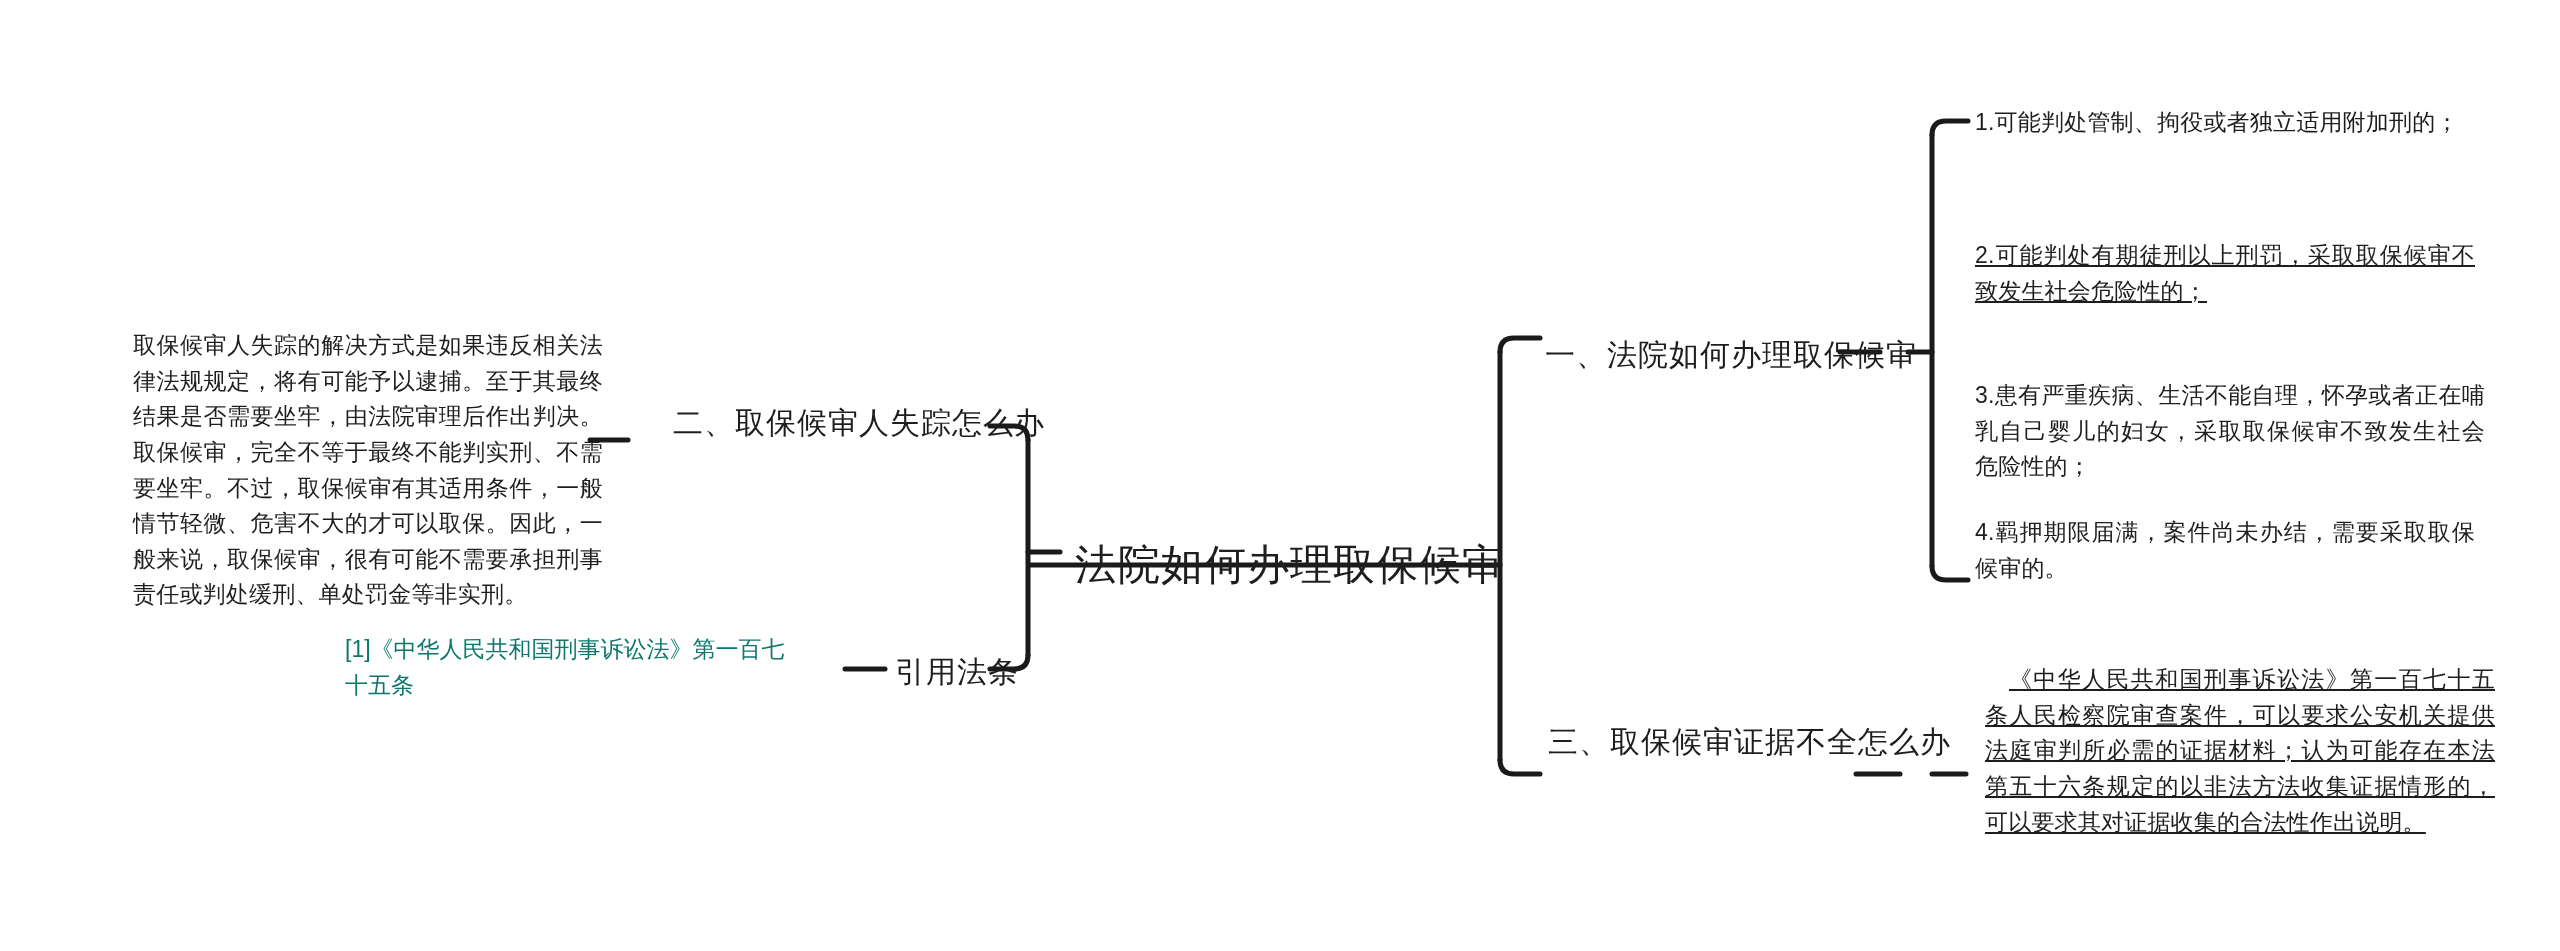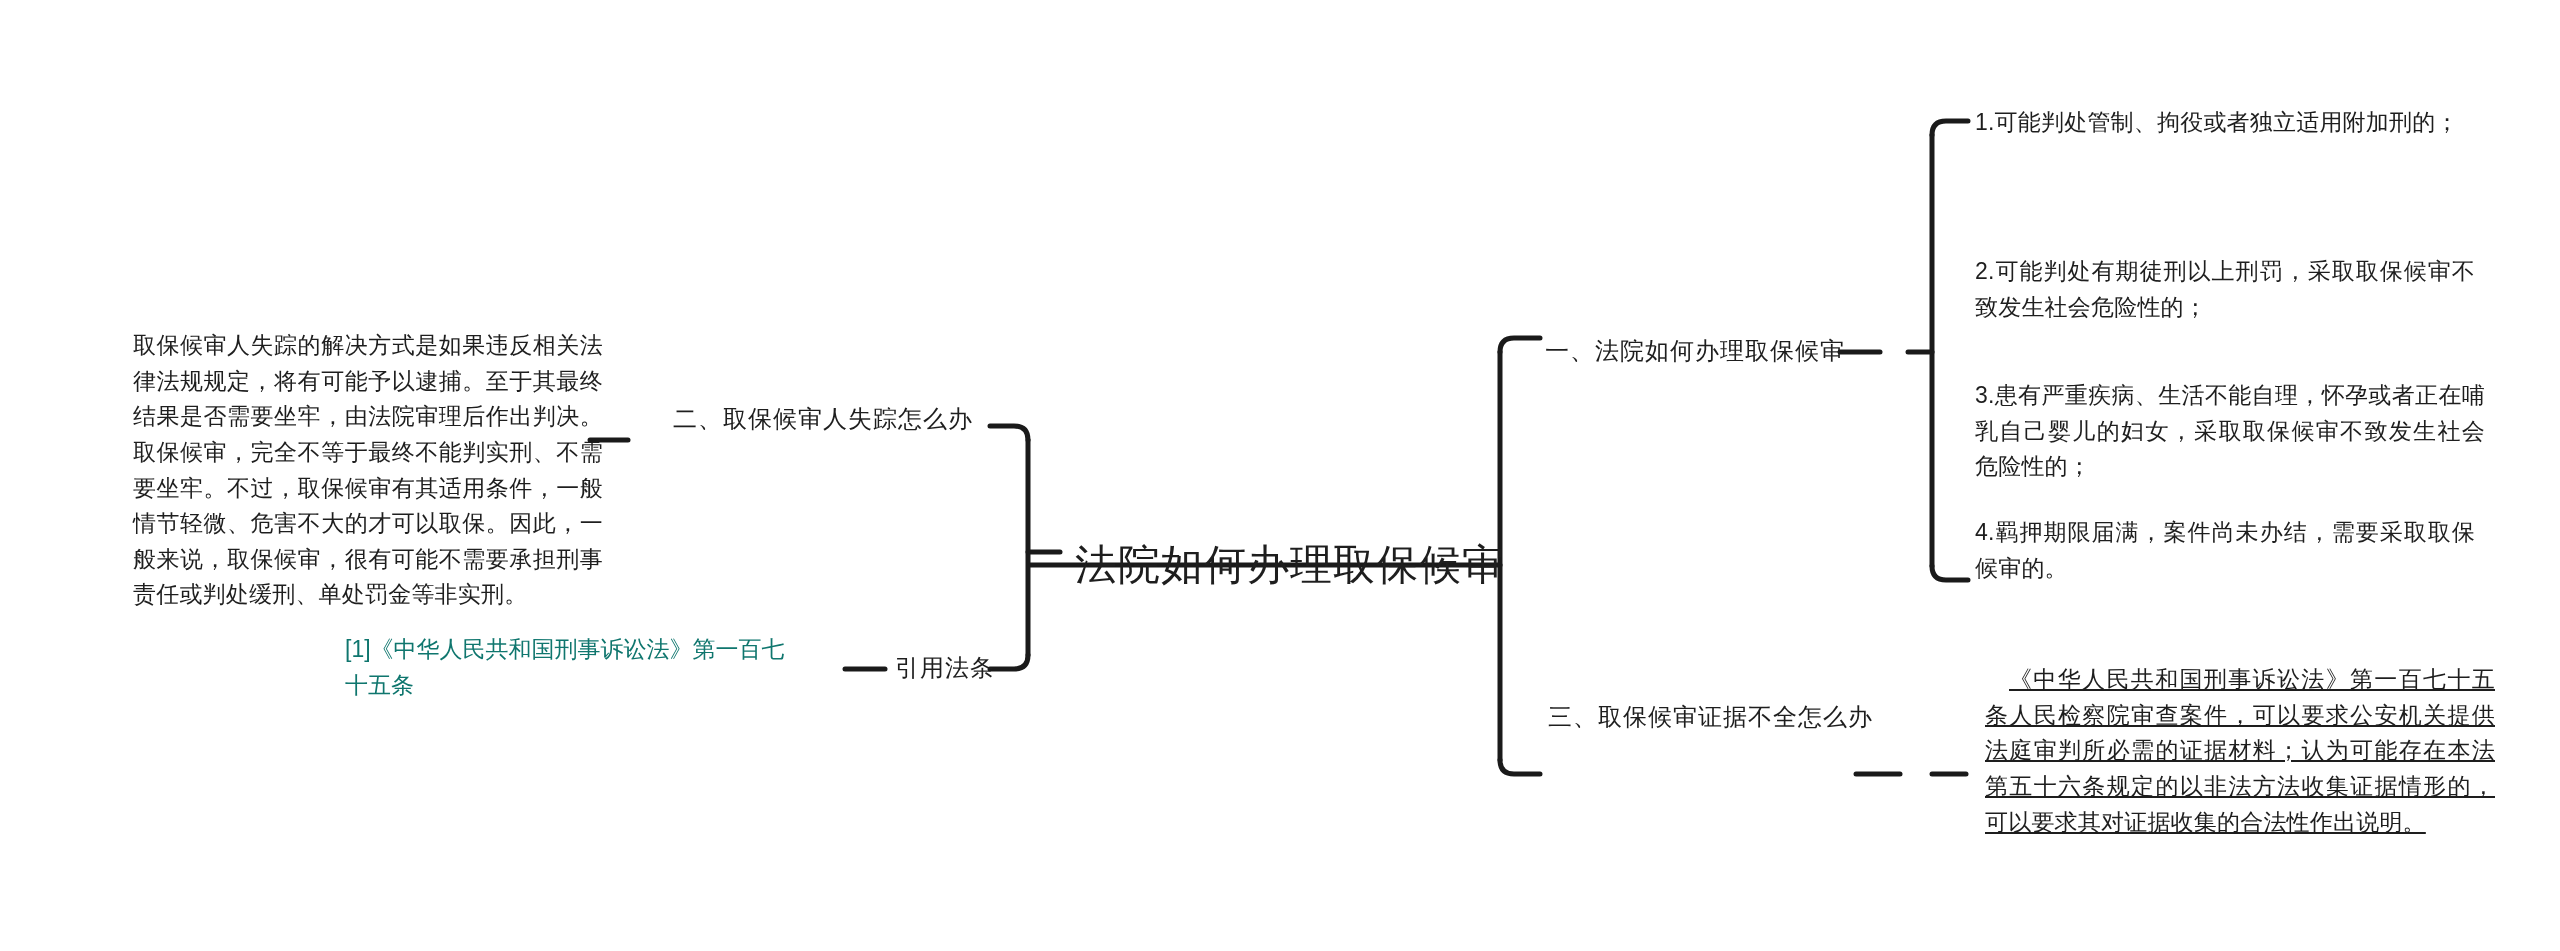--- a/index.html
+++ b/index.html
@@ -10,21 +10,21 @@
     color:#1a1a1a;
     overflow:hidden;
   }
   #canvas{position:relative;width:2560px;height:951px;}
   svg.lines{position:absolute;left:0;top:0;width:2560px;height:951px;pointer-events:none;}
 
   .node{position:absolute;white-space:nowrap;color:#1e1e1e;}
   .center-node{
     font-size:42px;letter-spacing:1px;line-height:1.2;
   }
-  .branch-node{font-size:24px;letter-spacing:1px;line-height:1.25;}
+  .branch-node{font-size:30px;letter-spacing:1px;line-height:1.25;}
   .leaf-text{
     position:absolute;font-size:23px;line-height:1.55;
     color:#1e1e1e;letter-spacing:0.2px;text-align:justify;
   }
   .cite-text{
     position:absolute;font-size:23px;line-height:1.55;color:#0f766e;
   }
 </style>
 </head>
 <body>
@@ -68,33 +68,33 @@
   </div>
 
   <div class="node branch-node" style="left:1545px;top:336px;">
     <span>一、法院如何办理取保候审</span>
   </div>
 
   <div class="leaf-text" style="left:1975px;top:105px;width:500px;">
     <span>1.可能判处管制、拘役或者独立适用附加刑的；</span>
   </div>
 
-  <div class="leaf-text" style="left:1975px;top:254px;width:500px;">
+  <div class="leaf-text" style="left:1975px;top:238px;width:500px;text-decoration:underline;">
     <span>2.可能判处有期徒刑以上刑罚，采取取保候审不致发生社会危险性的；</span>
   </div>
 
   <div class="leaf-text" style="left:1975px;top:378px;width:510px;">
     <span>3.患有严重疾病、生活不能自理，怀孕或者正在哺乳自己婴儿的妇女，采取取保候审不致发生社会危险性的；</span>
   </div>
 
   <div class="leaf-text" style="left:1975px;top:515px;width:500px;">
     <span>4.羁押期限届满，案件尚未办结，需要采取取保候审的。</span>
   </div>
 
-  <div class="node branch-node" style="left:1548px;top:702px;text-align:right;">
+  <div class="node branch-node" style="left:1548px;top:723px;text-align:right;">
     <span>三、取保候审证据不全怎么办</span>
   </div>
 
   <div class="leaf-text" style="left:1985px;top:662px;width:510px;text-indent:24px;text-decoration:underline;">
     <span>《中华人民共和国刑事诉讼法》第一百七十五条人民检察院审查案件，可以要求公安机关提供法庭审判所必需的证据材料；认为可能存在本法第五十六条规定的以非法方法收集证据情形的，可以要求其对证据收集的合法性作出说明。</span>
   </div>
 
   <div class="node branch-node" style="left:640px;top:404px;margin-left:33px;">
     <span>二、取保候审人失踪怎么办</span>
   </div>

